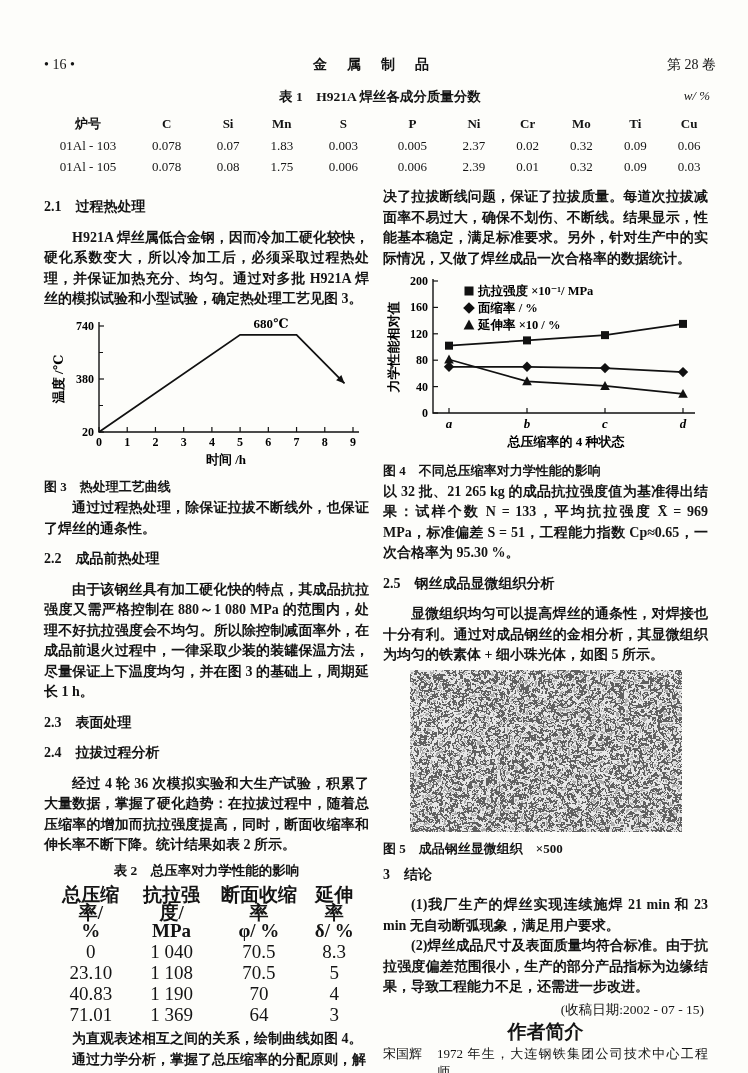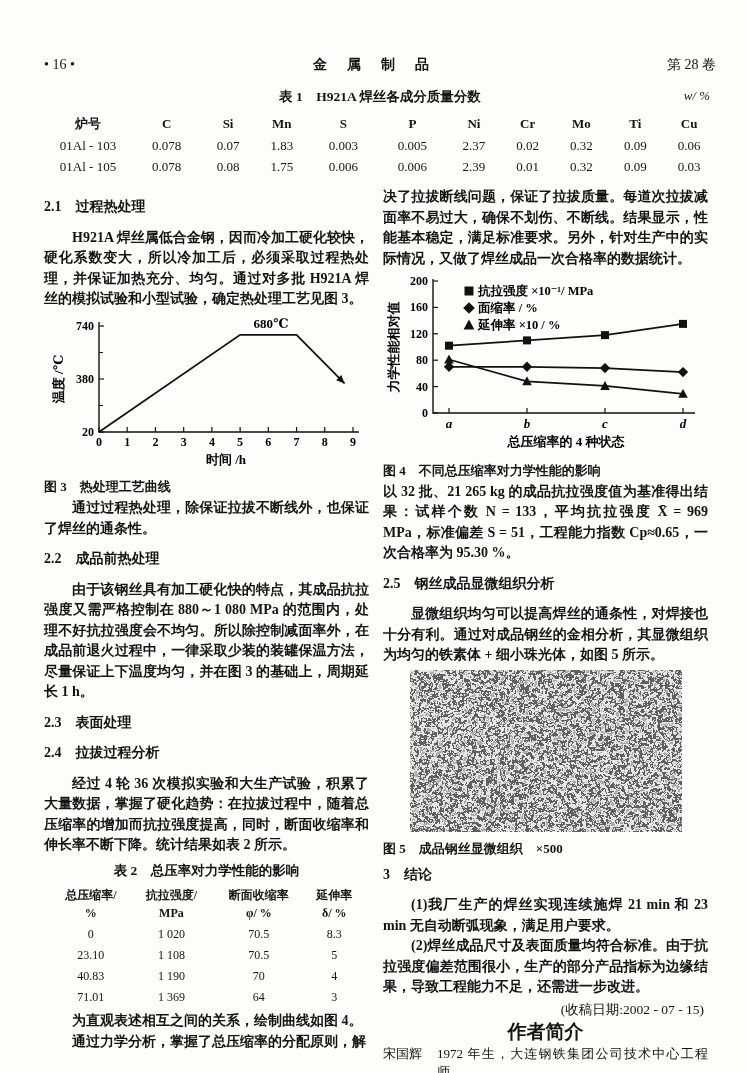--- a/index.html
+++ b/index.html
@@ -25,21 +25,21 @@
   .col { width:325px; font-size:14px; line-height:20.5px; text-align:justify; }
   .sec-h { font-weight:bold; margin:10px 0; }
   .para { margin:0; text-indent:2em;font-weight:bold; }
   .para.noindent { text-indent:0; }
   
   figure { margin:2px 0; text-align:center; }
   .fig-caption { text-align:left; font-weight:bold; font-size:13px; line-height:17px; margin:2px 0 3px; }
   svg text { font-family:"Liberation Serif","DejaVu Serif",serif; }
   
   .t2-title { text-align:center; font-weight:bold; font-size:13.5px; margin:5px 0 3px; }
-  .t2 { width:96%; margin:0 auto 4px; font-size:12px; }
+  .t2 { width:96%; margin:0 auto 4px; font-size:19px; }
   .t2 th, .t2 td { font-weight:normal; text-align:center; padding:1.5px 0; line-height:18px; }
   .t2 thead th { font-weight:bold; }
   
   .date-line { text-align:right; font-size:13.5px; margin:2px 4px 0 0; }
   .bio-head { text-align:center; font-weight:bold; font-size:19px; margin:2px 0; }
   .bio-list { font-size:13px; line-height:18.5px; }
   .bio-row { display:flex; }
   .bio-name { font-weight:normal; width:54px; flex:0 0 54px; }
   .bio-text { flex:1; text-align:justify; }
   .micro-wrap { display:flex; justify-content:center; margin:4px 0 2px; }
@@ -176,21 +176,21 @@
               </th>
               <th>
                 <div>延伸率</div>
                 <div>δ/ %</div>
               </th>
             </tr>
           </thead>
           <tbody>
             <tr>
               <td>0</td>
-              <td>1 020</td>
+              <td>1 040</td>
               <td>70.5</td>
               <td>8.3</td>
             </tr>
             <tr>
               <td>23.10</td>
               <td>1 108</td>
               <td>70.5</td>
               <td>5</td>
             </tr>
             <tr>

